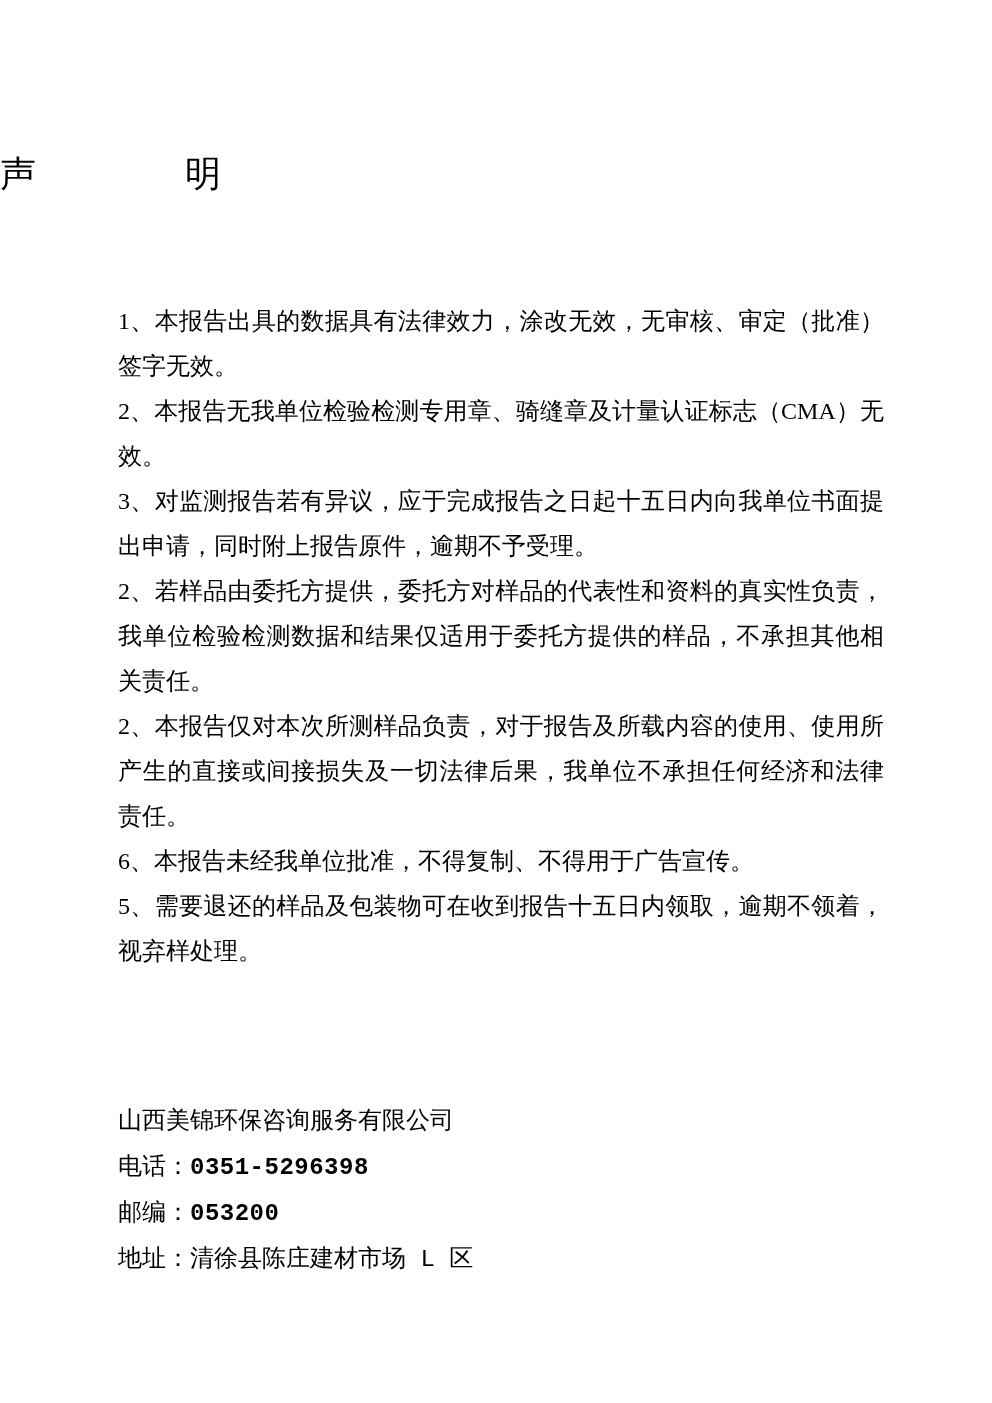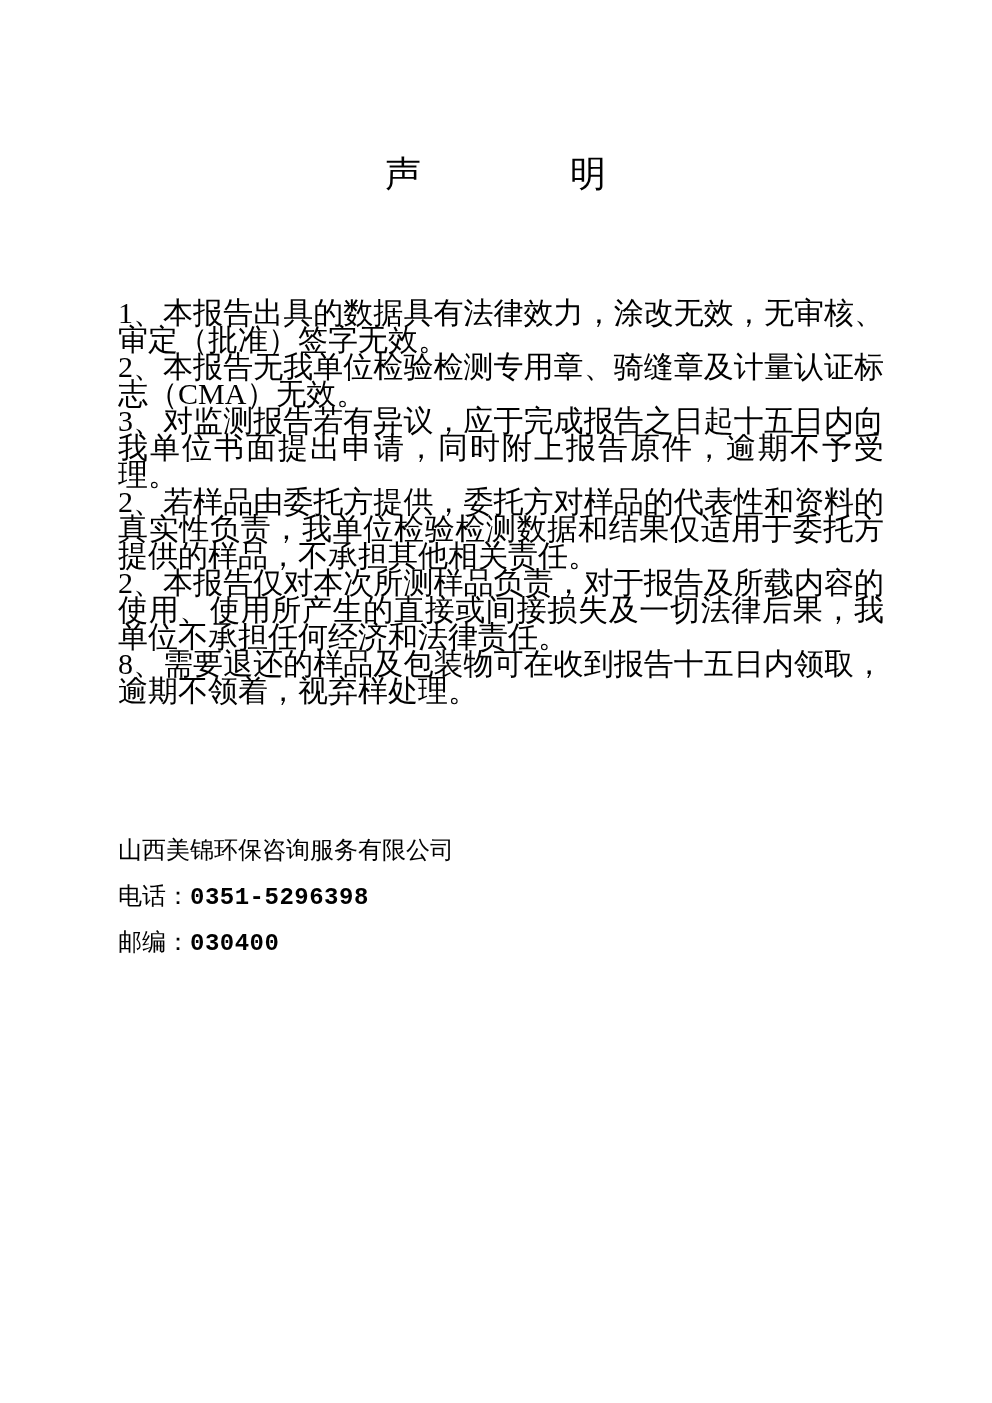--- a/index.html
+++ b/index.html
@@ -17,32 +17,32 @@
   }
   .page {
     position: relative;
     width: 992px;
     height: 1403px;
     background: #ffffff;
   }
   .doc-title {
     margin: 0;
     padding-top: 152px;
-    text-align: center;
+    text-align: left;
     font-size: 36px;
     line-height: 44px;
     font-weight: normal;
     white-space: pre;
     letter-spacing: 1px;
   }
   .statement {
     width: 766px;
     margin: 103px 0 0 118px;
-    font-size: 30px;
-    line-height: 27px;
+    font-size: 24px;
+    line-height: 45px;
     text-align: justify;
   }
   .statement p {
     margin: 0;
     padding: 0;
   }
   .footer {
     margin: 125px 0 0 118px;
     font-size: 24px;
     line-height: 46px;
@@ -63,22 +63,24 @@
 <div class="page">
 
   <h1 class="doc-title">声　　　　明</h1>
 
   <div class="statement">
     <p>1、本报告出具的数据具有法律效力，涂改无效，无审核、审定（批准）签字无效。</p>
     <p>2、本报告无我单位检验检测专用章、骑缝章及计量认证标志（CMA）无效。</p>
     <p>3、对监测报告若有异议，应于完成报告之日起十五日内向我单位书面提出申请，同时附上报告原件，逾期不予受理。</p>
     <p>2、若样品由委托方提供，委托方对样品的代表性和资料的真实性负责，我单位检验检测数据和结果仅适用于委托方提供的样品，不承担其他相关责任。</p>
     <p>2、本报告仅对本次所测样品负责，对于报告及所载内容的使用、使用所产生的直接或间接损失及一切法律后果，我单位不承担任何经济和法律责任。</p>
-    <p>8、需要退还的样品及包装物可在收到报告十五日内领取，逾期不领着，视弃样处理。</p>
+    <p>6、本报告未经我单位批准，不得复制、不得用于广告宣传。</p>
+    <p>5、需要退还的样品及包装物可在收到报告十五日内领取，逾期不领着，视弃样处理。</p>
   </div>
 
   <div class="footer">
     <div class="line">山西美锦环保咨询服务有限公司</div>
     <div class="line"><span>电话：</span><span class="value-num">0351-5296398</span></div>
-    <div class="line"><span>邮编：</span><span class="value-num">030400</span></div>
+    <div class="line"><span>邮编：</span><span class="value-num">053200</span></div>
+    <div class="line"><span>地址：</span><span>清徐县陈庄建材市场 L 区</span></div>
   </div>
 
 </div>
 
 </body></html>

